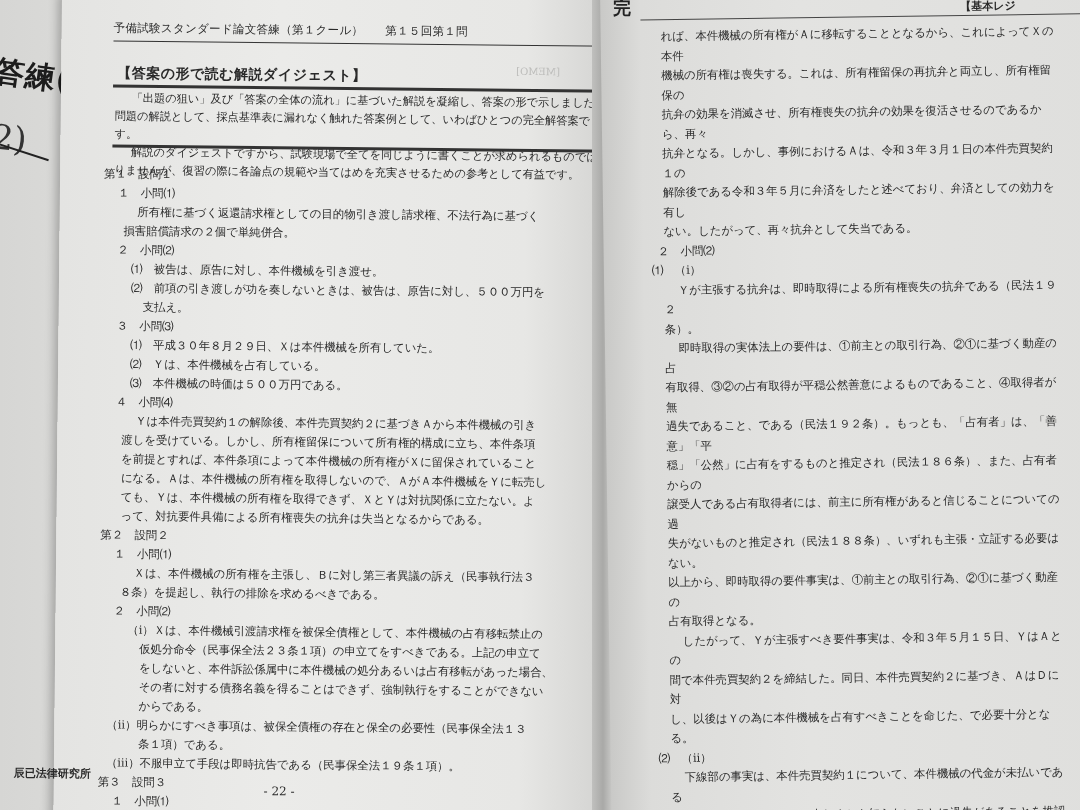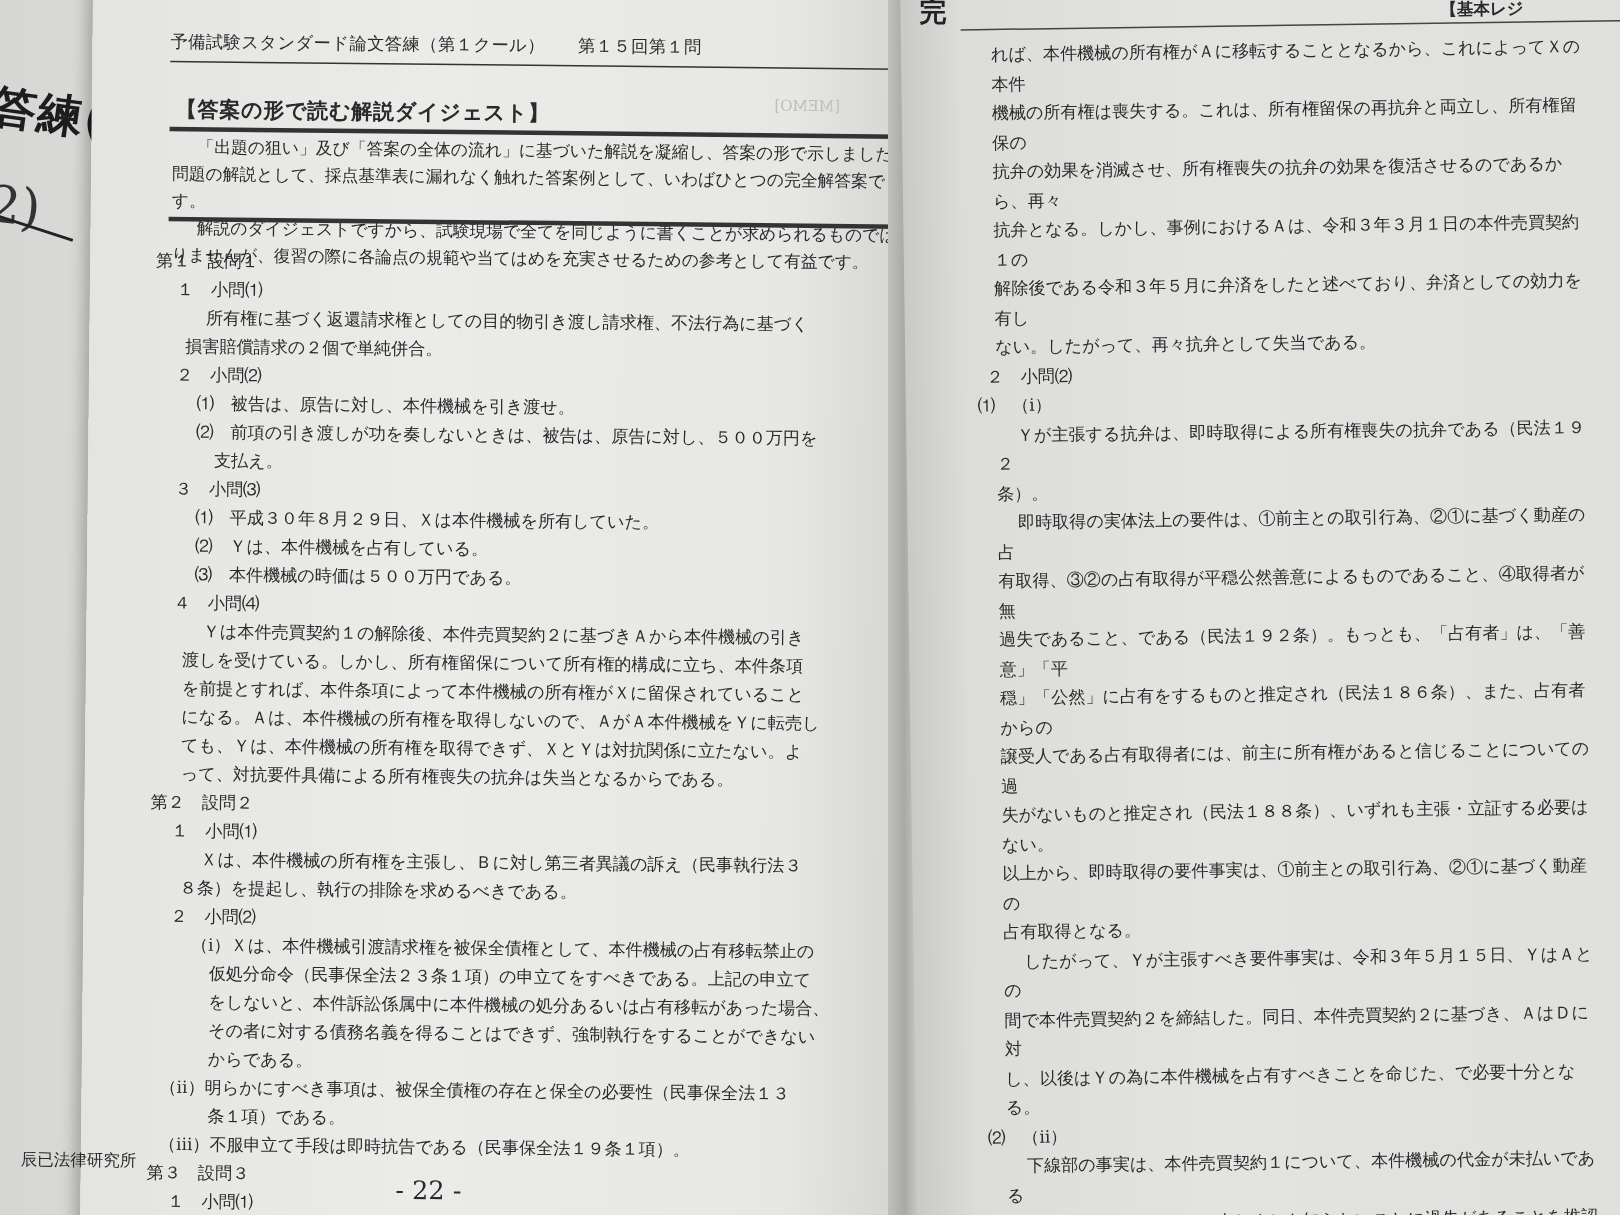--- a/index.html
+++ b/index.html
@@ -34,23 +34,23 @@
   .body-left{position:absolute;left:44px;top:170px;width:460px;font-size:11.4px;line-height:19px;}
   .body-right{position:absolute;left:40px;top:32px;width:420px;font-size:11.4px;line-height:19.5px;}
   .ln{white-space:pre-wrap;display:block;}
   .h1{padding-left:0;}
   .h2{padding-left:14px;}
   .h3{padding-left:8px;}
   .p{padding-left:20px;text-indent:1.2em;}
   .pc{padding-left:20px;}
   .sub{padding-left:28px;}
   .subc{padding-left:40px;}
-  .footer-org{position:absolute;left:-36px;top:772px;font-size:11px;font-weight:normal;
+  .footer-org{position:absolute;left:-36px;top:772px;font-size:11px;font-weight:bold;
        font-family:"DejaVu Sans","Liberation Sans",sans-serif;}
-  .footer-page{position:absolute;left:210px;top:788px;font-size:17px;}
+  .footer-page{position:absolute;left:210px;top:788px;font-size:12px;}
   .right-hdr{position:absolute;left:360px;top:14px;font-size:11px;font-weight:bold;}
   .right-rule{position:absolute;left:40px;top:30px;width:450px;height:1px;background:#444;}
 </style>
 </head>
 <body>
 
 <div class="back-sheet">
   <div class="back-title">答練(第</div>
   <div class="back-num">2)</div>
   <div class="back-rule"></div>

